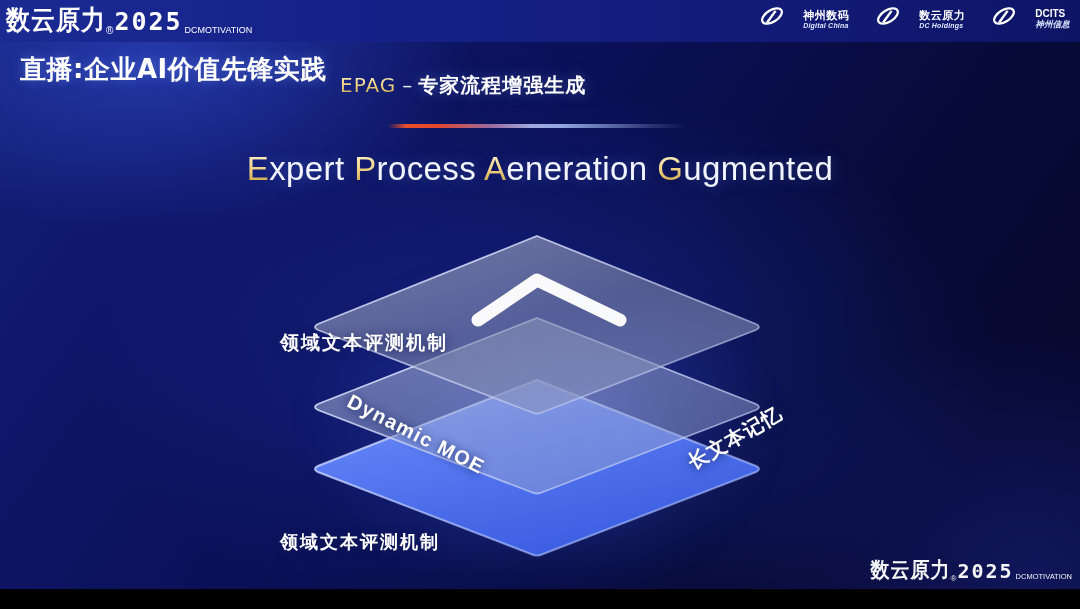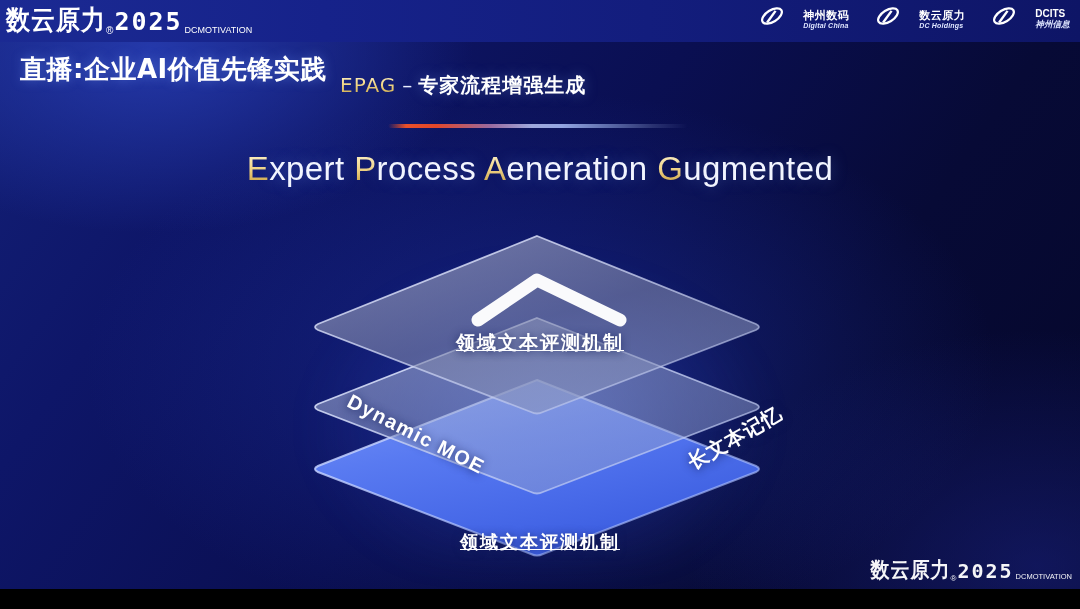--- a/index.html
+++ b/index.html
@@ -96,25 +96,24 @@
   
   .stack{position:absolute;left:280px;top:222px;width:520px;height:368px;}
   .glow{
     position:absolute;left:30px;top:40px;width:460px;height:300px;
     background:radial-gradient(ellipse at 50% 55%, rgba(92,126,246,.38) 0%, rgba(60,90,220,.12) 45%, rgba(0,0,0,0) 72%);
     filter:blur(16px);
   }
   .layer{position:absolute;left:0;width:520px;height:200px;}
   .layer svg{position:absolute;left:0;top:0;overflow:visible;}
   .lbl{
-    position:absolute;width:100%;text-align:center;color:#fff;
+    position:absolute;width:100%;color:#fff;
     font-family:"DejaVu Sans","Liberation Sans",sans-serif;
     text-shadow:0 1px 8px rgba(20,30,90,.8);
     white-space:nowrap;
-    text-decoration:underline;
   }
   #layer-top{top:0;}
   #layer-mid{top:78px;}
   #layer-bot{top:140px;}
   #label-top{top:108px;font-size:19px;font-weight:700;letter-spacing:2px;}
   #label-bot{top:168px;font-size:18px;font-weight:700;letter-spacing:2px;}
 
   .side-lbl{
     position:absolute;color:#fff;font-size:20px;font-weight:600;
     font-family:"Liberation Sans","DejaVu Sans",sans-serif;

